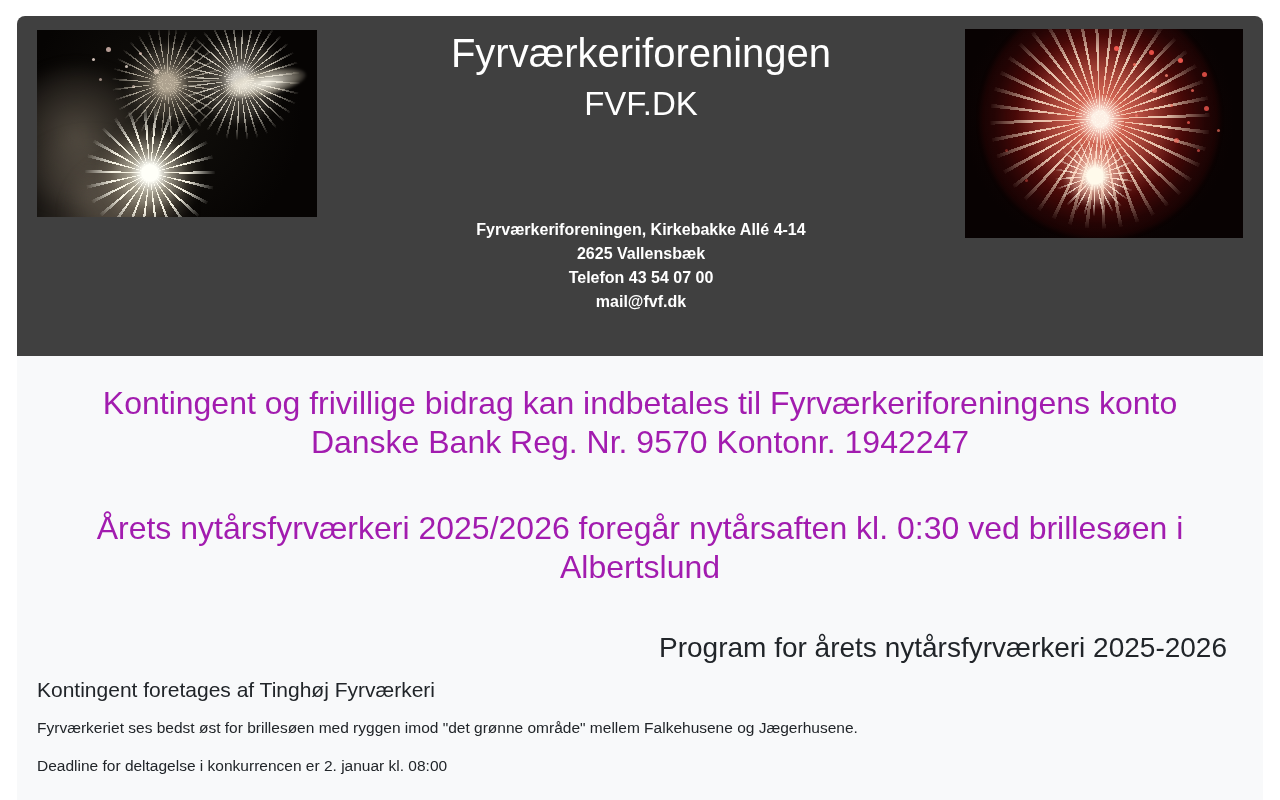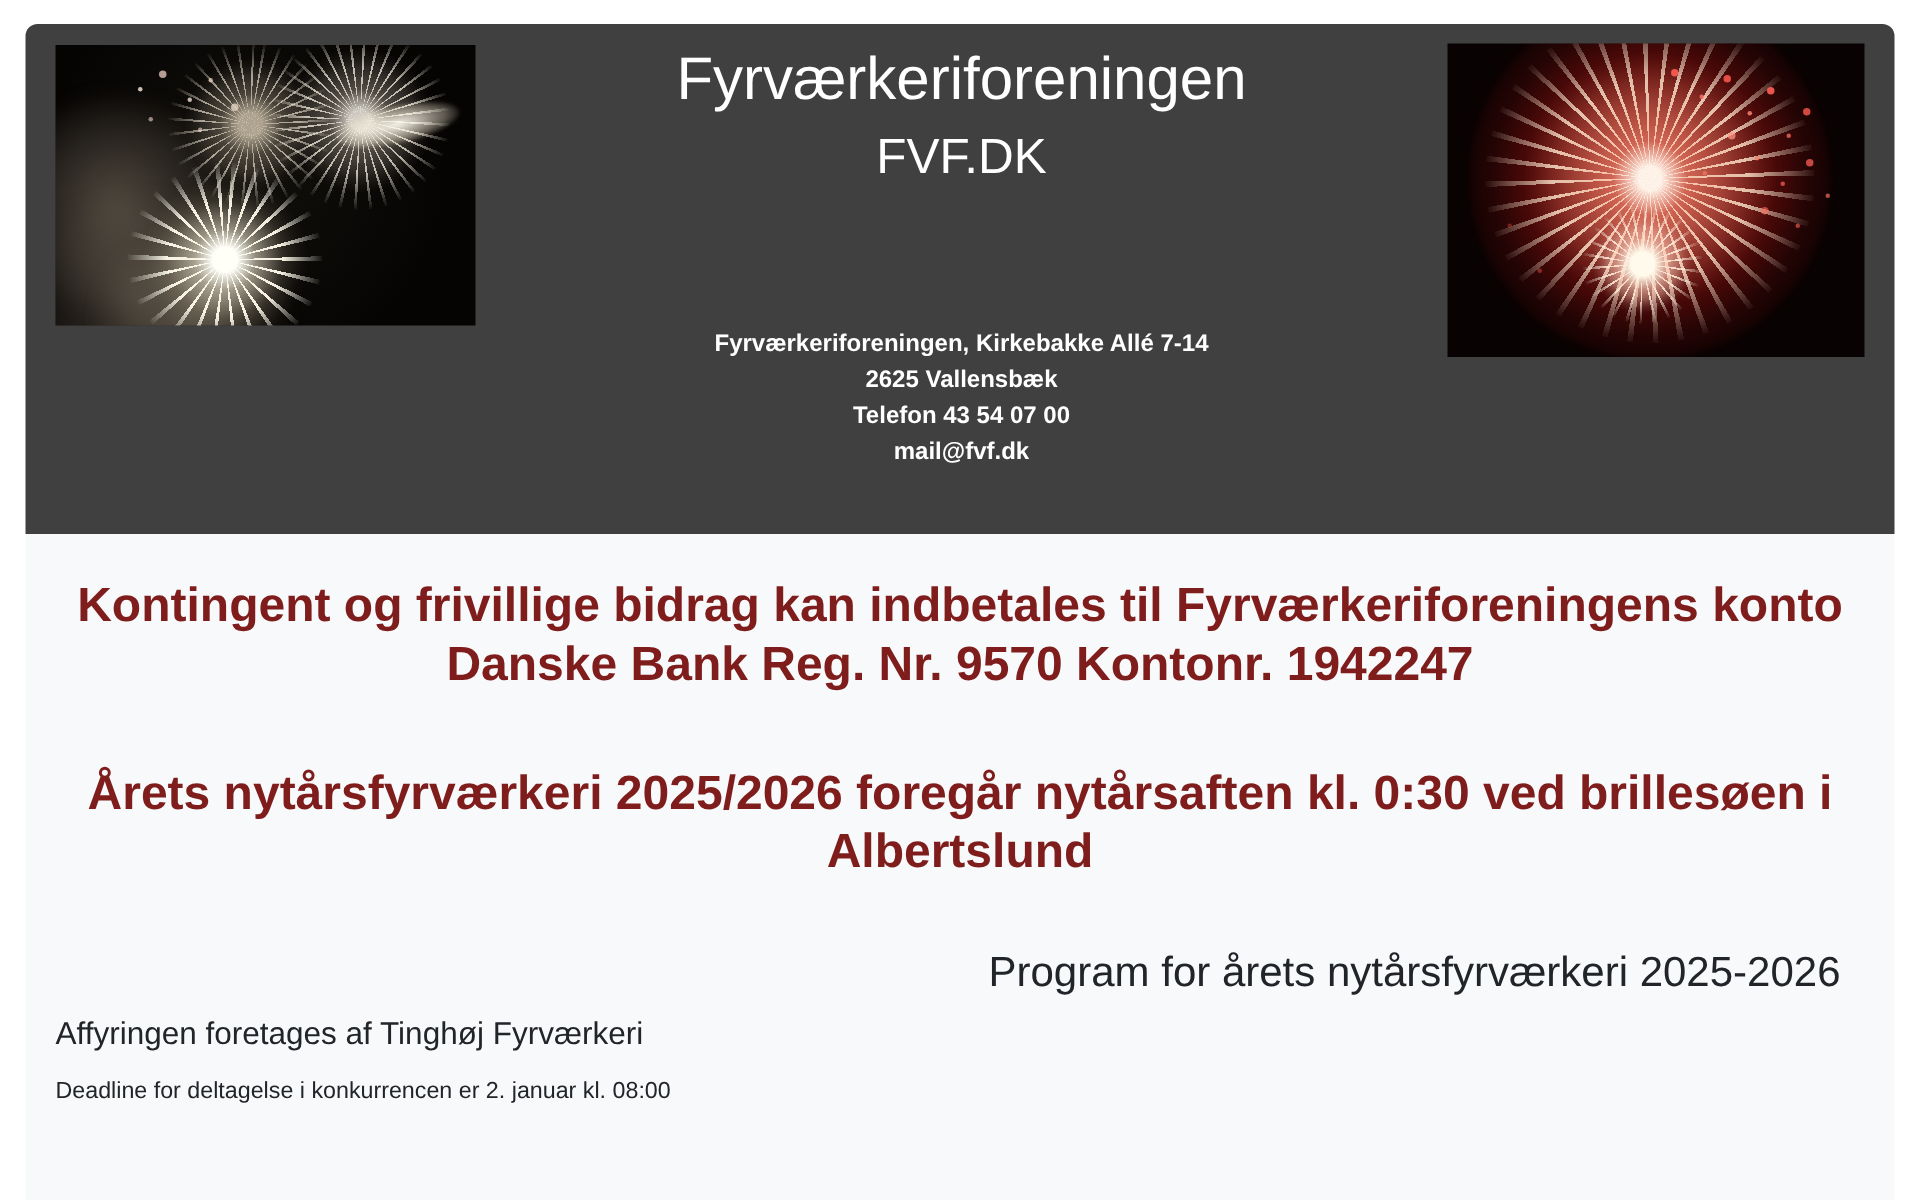--- a/index.html
+++ b/index.html
@@ -120,22 +120,22 @@
     210px 110px 0 1px rgba(255,110,95,.6), 60px 150px 0 rgba(220,80,70,.5),
     40px 120px 0 rgba(200,70,60,.45); }
 
   
   .content {
     background: #f8f9fa;
     padding: 28px 20px 40px;
     min-height: 451px;
   }
   .big-heading {
-    font-size: 32px; font-weight: 700; line-height: 39px;
-    margin: 0; text-align: center; color: #7f1d1d;
+    font-size: 32px; font-weight: 400; line-height: 39px;
+    margin: 0; text-align: center; color: #a21caf;
   }
   .big-heading.event { margin-top: 47px; }
   .program-heading {
     font-size: 28px; font-weight: 400; line-height: 34px;
     margin: 44px 16px 0; text-align: right;
   }
   .operator-heading {
     font-size: 21px; font-weight: 400; line-height: 25px;
     margin: 12px 0 0;
   }
@@ -159,21 +159,21 @@
       <div class="burst lb-top"></div>
       <div class="burst lb-right"></div>
       <div class="streak"></div>
       <div class="burst lb-big"></div>
     </div>
 
     <div class="center-col">
       <h1 class="site-title">Fyrværkeriforeningen</h1>
       <div class="site-subtitle">FVF.DK</div>
       <div class="contact">
-        <div>Fyrværkeriforeningen, Kirkebakke Allé 7-14</div>
+        <div>Fyrværkeriforeningen, Kirkebakke Allé 4-14</div>
         <div>2625 Vallensbæk</div>
         <div>Telefon 43 54 07 00</div>
         <a class="email" href="#">mail@fvf.dk</a>
       </div>
     </div>
 
     <div class="photo photo-right">
       <div class="red-glow"></div>
       <div class="burst rb-main"></div>
       <div class="sparks sparks-red"></div>
@@ -189,19 +189,20 @@
       <span>Danske Bank Reg. Nr. 9570 Kontonr. 1942247</span>
     </h2>
 
     <h2 class="big-heading event">
       <span>Årets nytårsfyrværkeri 2025/2026 foregår nytårsaften kl. 0:30 ved brillesøen i</span><br>
       <span>Albertslund</span>
     </h2>
 
     <h2 class="program-heading">Program for årets nytårsfyrværkeri 2025-2026</h2>
 
-    <h3 class="operator-heading">Affyringen foretages af Tinghøj Fyrværkeri</h3>
-
+    <h3 class="operator-heading">Kontingent foretages af Tinghøj Fyrværkeri</h3>
+
+    <p>Fyrværkeriet ses bedst øst for brillesøen med ryggen imod "det grønne område" mellem Falkehusene og Jægerhusene.</p>
     <p>Deadline for deltagelse i konkurrencen er 2. januar kl. 08:00</p>
 
   </main>
 
 </div>
 
 </body></html>

